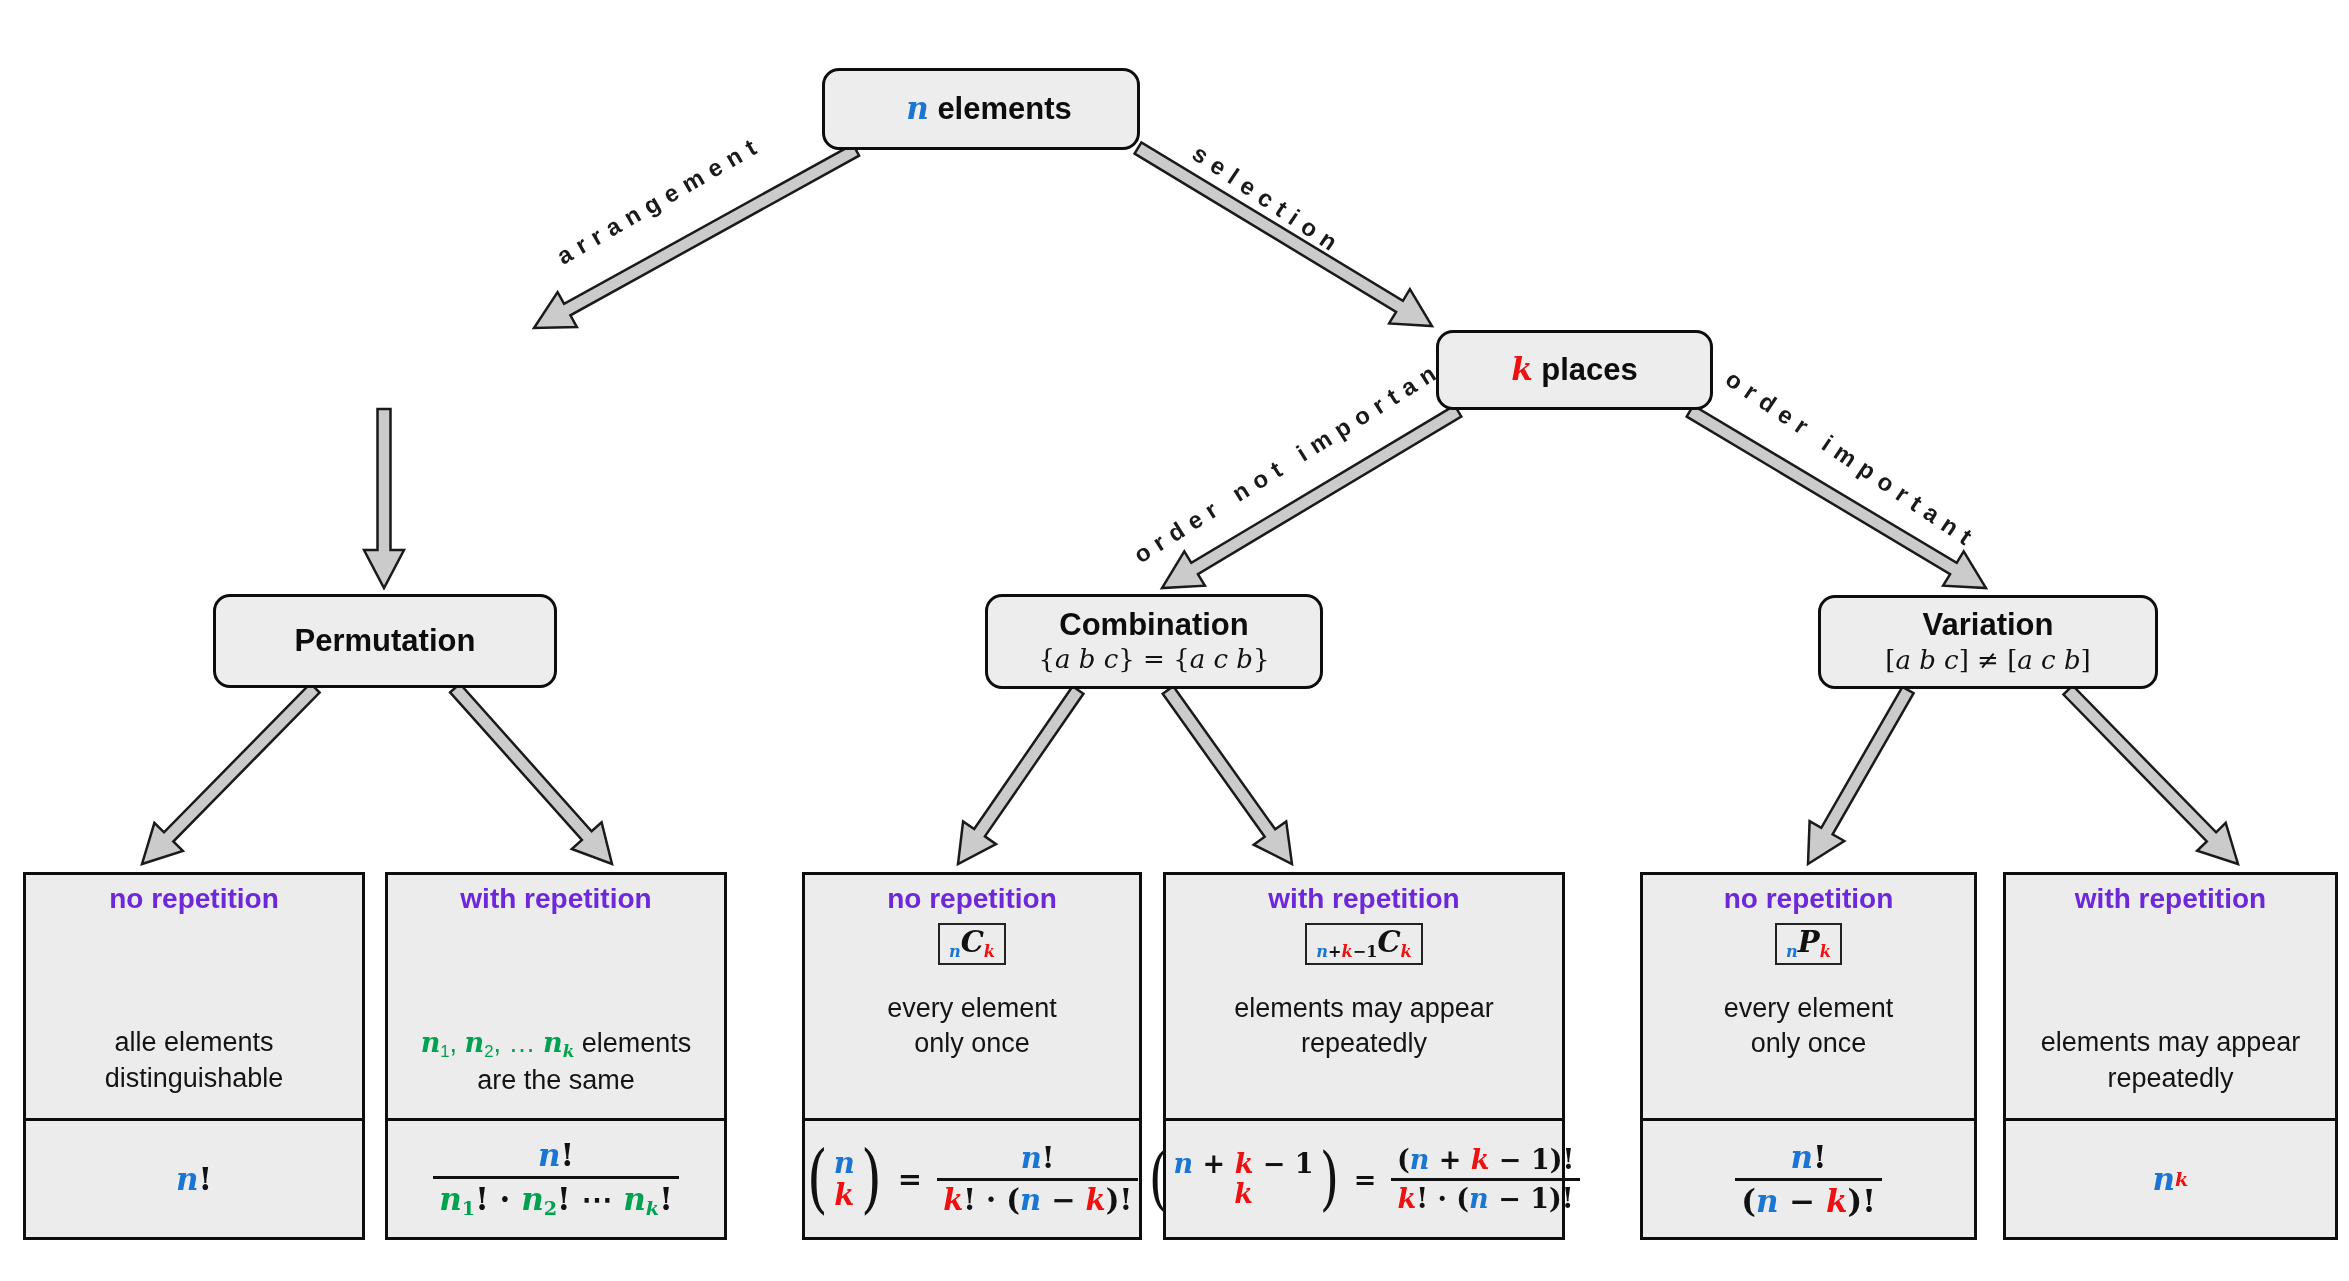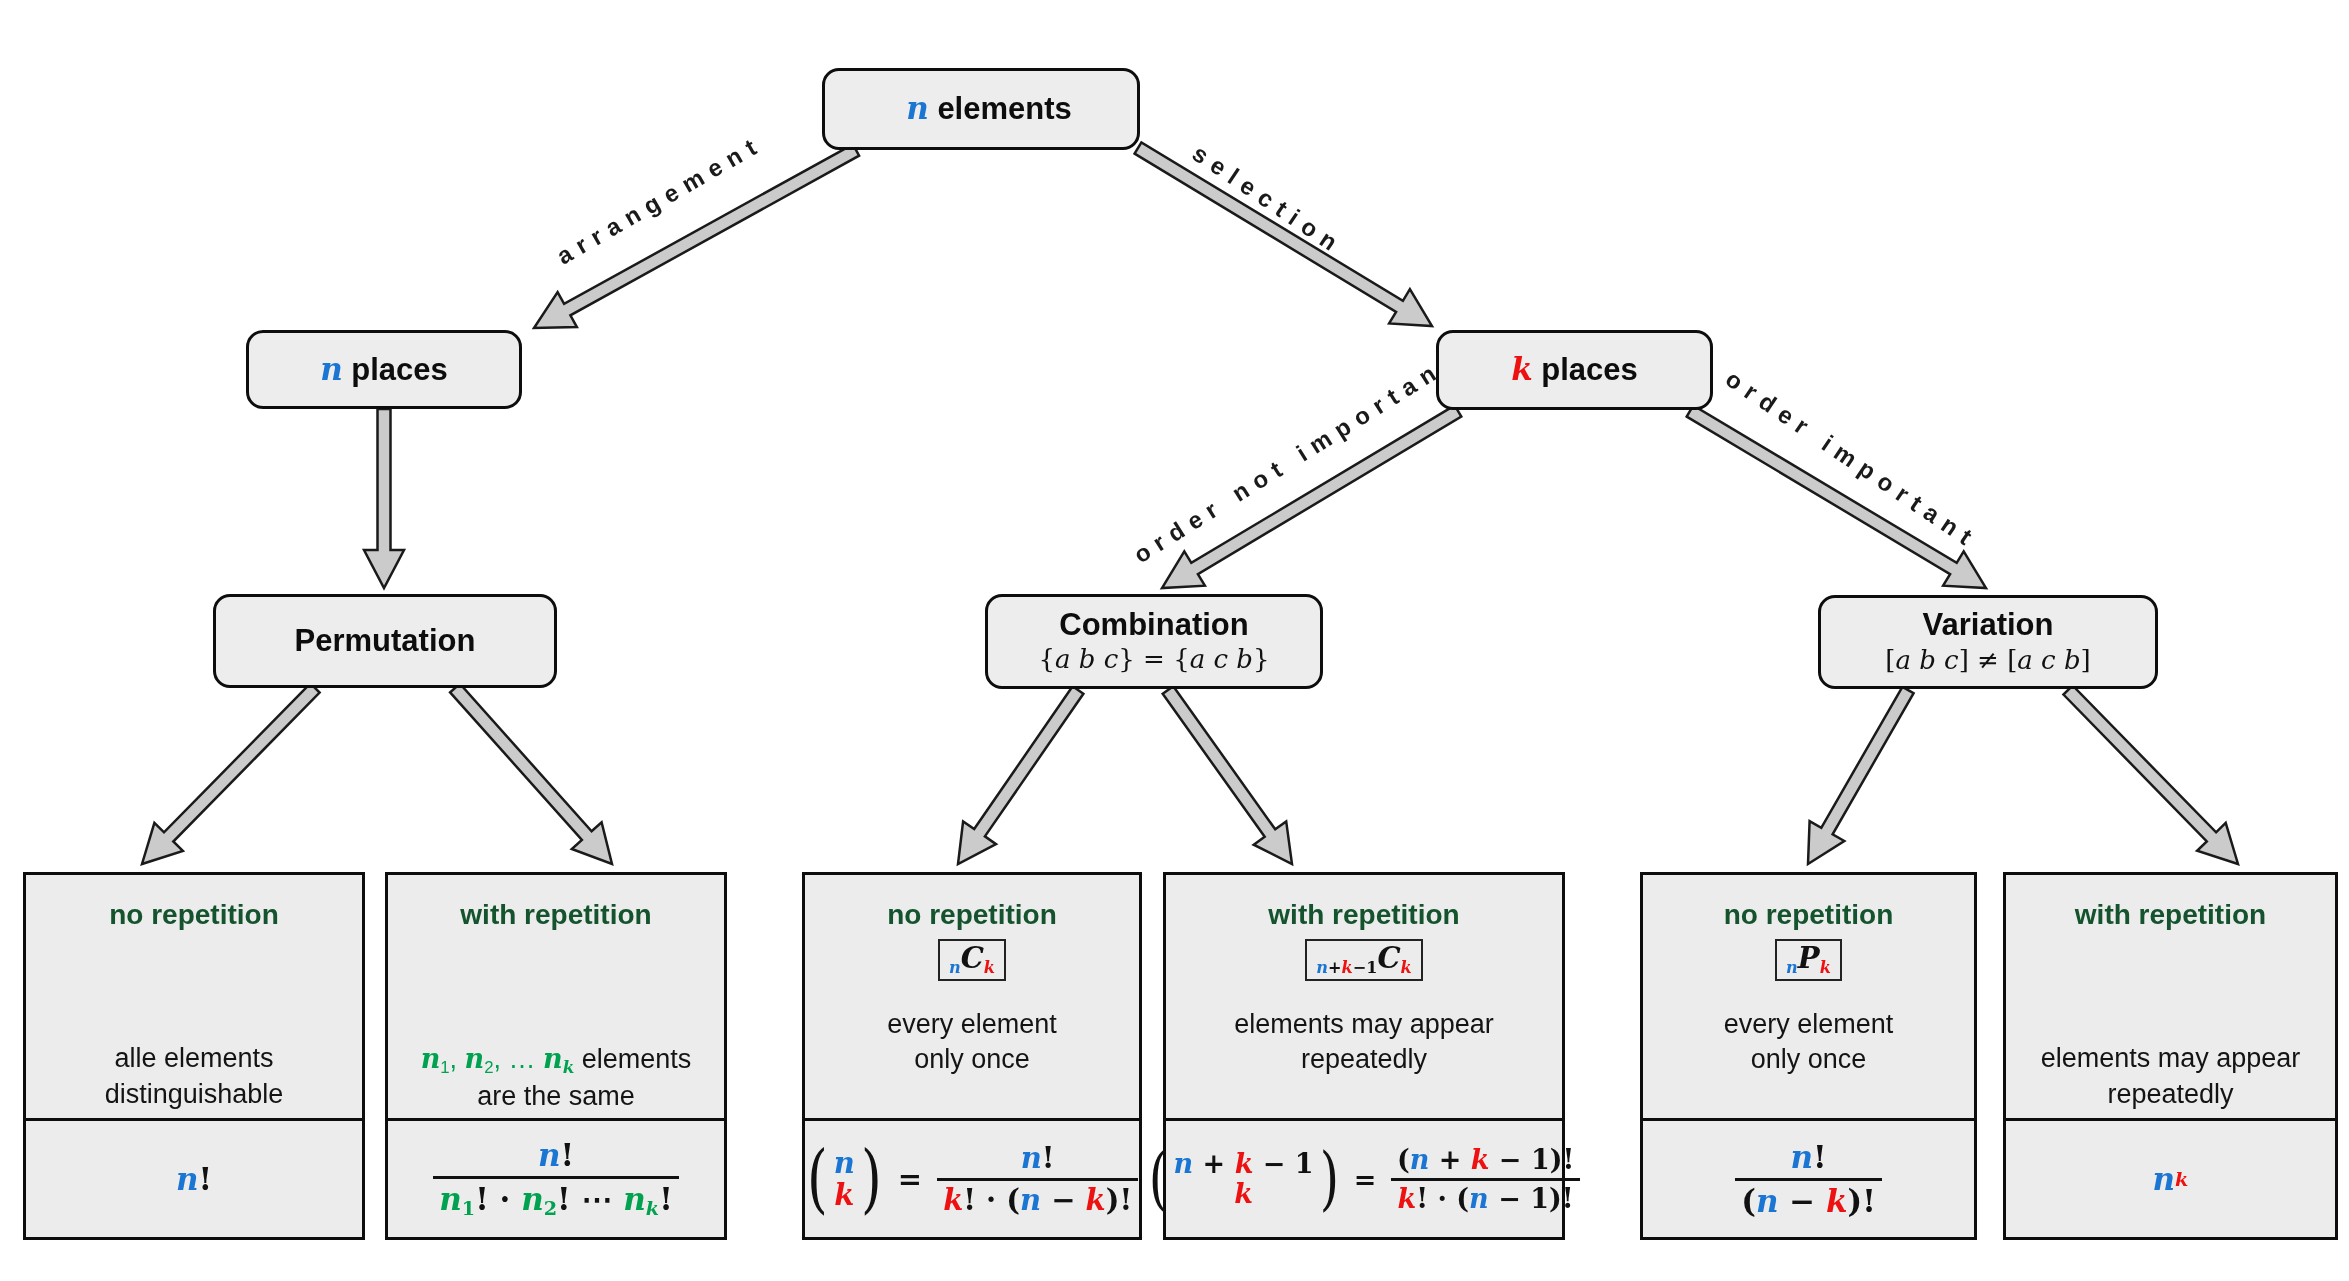--- a/index.html
+++ b/index.html
@@ -34,21 +34,21 @@
   
   .leaf{position:absolute;top:872px;height:368px;background:#ececec;border:3px solid #0d0d0d;
         box-sizing:border-box;display:flex;flex-direction:column;}
   #leaf-0{left:23px;width:342px;}
   #leaf-1{left:385px;width:342px;}
   #leaf-2{left:802px;width:340px;}
   #leaf-3{left:1163px;width:402px;}
   #leaf-4{left:1640px;width:337px;}
   #leaf-5{left:2003px;width:335px;}
   .leaf-top{height:243px;display:flex;flex-direction:column;align-items:center;}
-  .leaf-header{font-size:28px;font-weight:bold;margin-top:24px;color:#14532d;}
+  .leaf-header{font-size:28px;font-weight:bold;margin-top:8px;color:#6d28d9;}
   .badge{margin-top:8px;border:2px solid #222;padding:0 9px 2px 9px;
          font-family:"DejaVu Serif",serif;font-weight:bold;font-size:26px;color:#111;}
   .desc{margin-top:26px;font-size:27px;line-height:1.33;text-align:center;color:#141414;}
   .leaf.nobadge .desc{margin-top:110px;}
   .leaf-bot{flex:1;border-top:3px solid #0d0d0d;display:flex;align-items:center;justify-content:center;
             font-family:"DejaVu Serif",serif;font-weight:bold;font-size:31px;color:#111;}
   .leaf-bot.f29{font-size:29px;}
   .leaf-bot.f27{font-size:27px;}
 
   
@@ -91,23 +91,20 @@
 
   <div class="edge-label" id="lbl-arrangement">arrangement</div>
   <div class="edge-label" id="lbl-selection">selection</div>
   <div class="edge-label" id="lbl-ordernot">order not important</div>
   <div class="edge-label" id="lbl-orderimp">order important</div>
 
   <div class="node" id="node-root">
     <div class="title"><span class="tk mi c-b">n</span><span class="tk"> elements</span></div>
   </div>
 
-  <div class="node" id="node-nplaces">
-    <div class="title"><span class="tk mi c-b">n</span><span class="tk"> places</span></div>
-  </div>
 
   <div class="node" id="node-kplaces">
     <div class="title"><span class="tk mi c-r">k</span><span class="tk"> places</span></div>
   </div>
 
   <div class="node" id="node-perm">
     <div class="title">Permutation</div>
   </div>
 
   <div class="node" id="node-comb">

